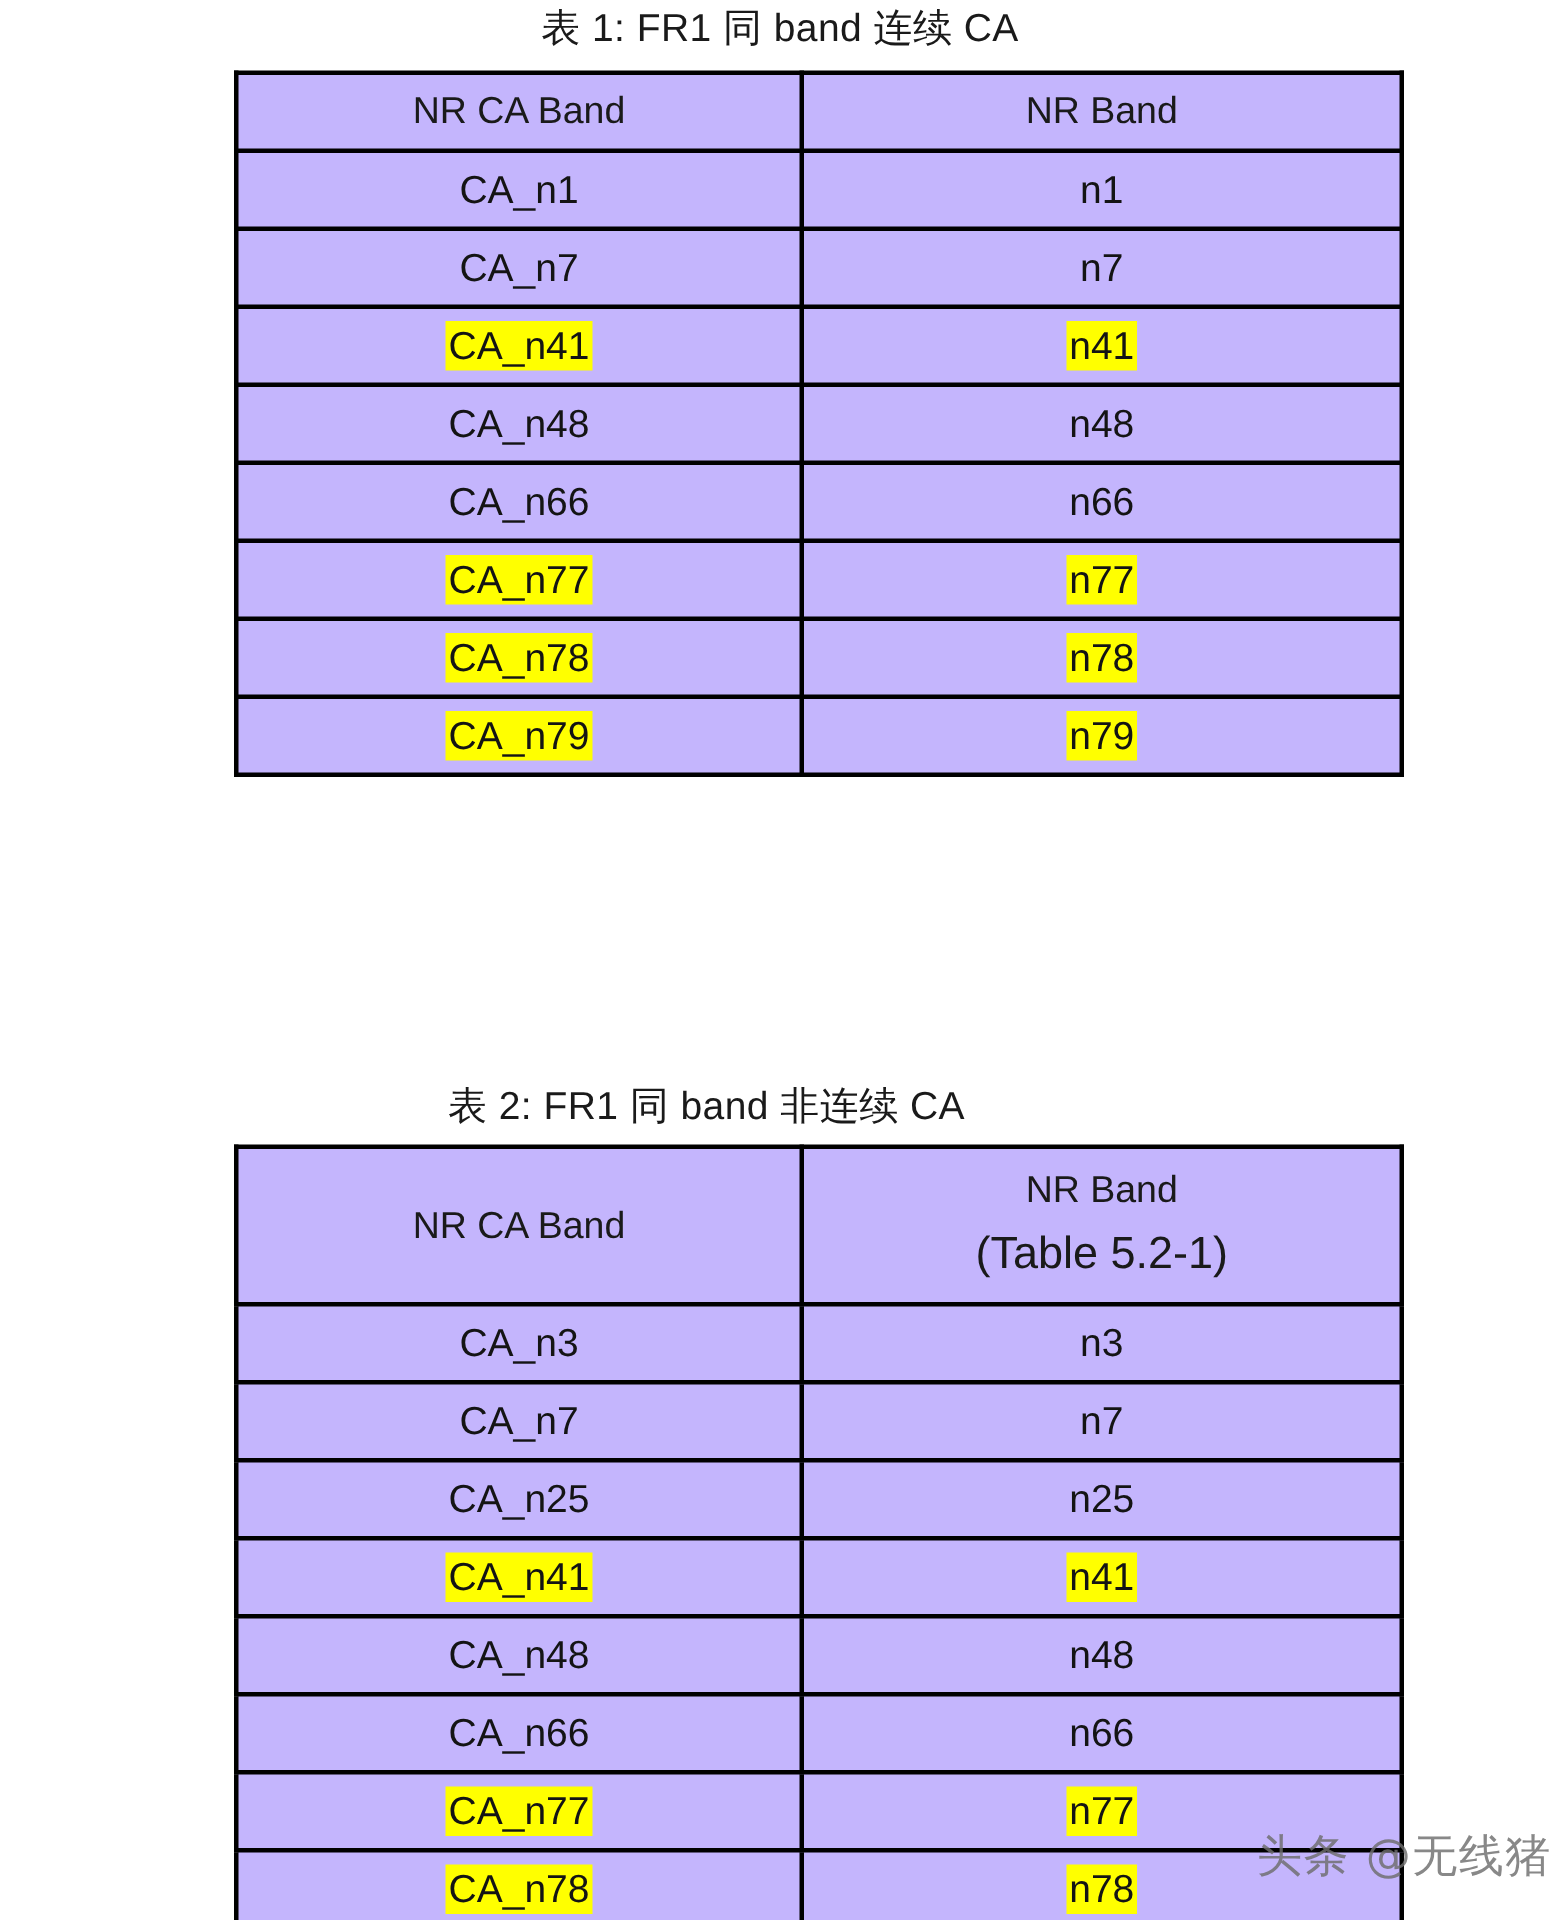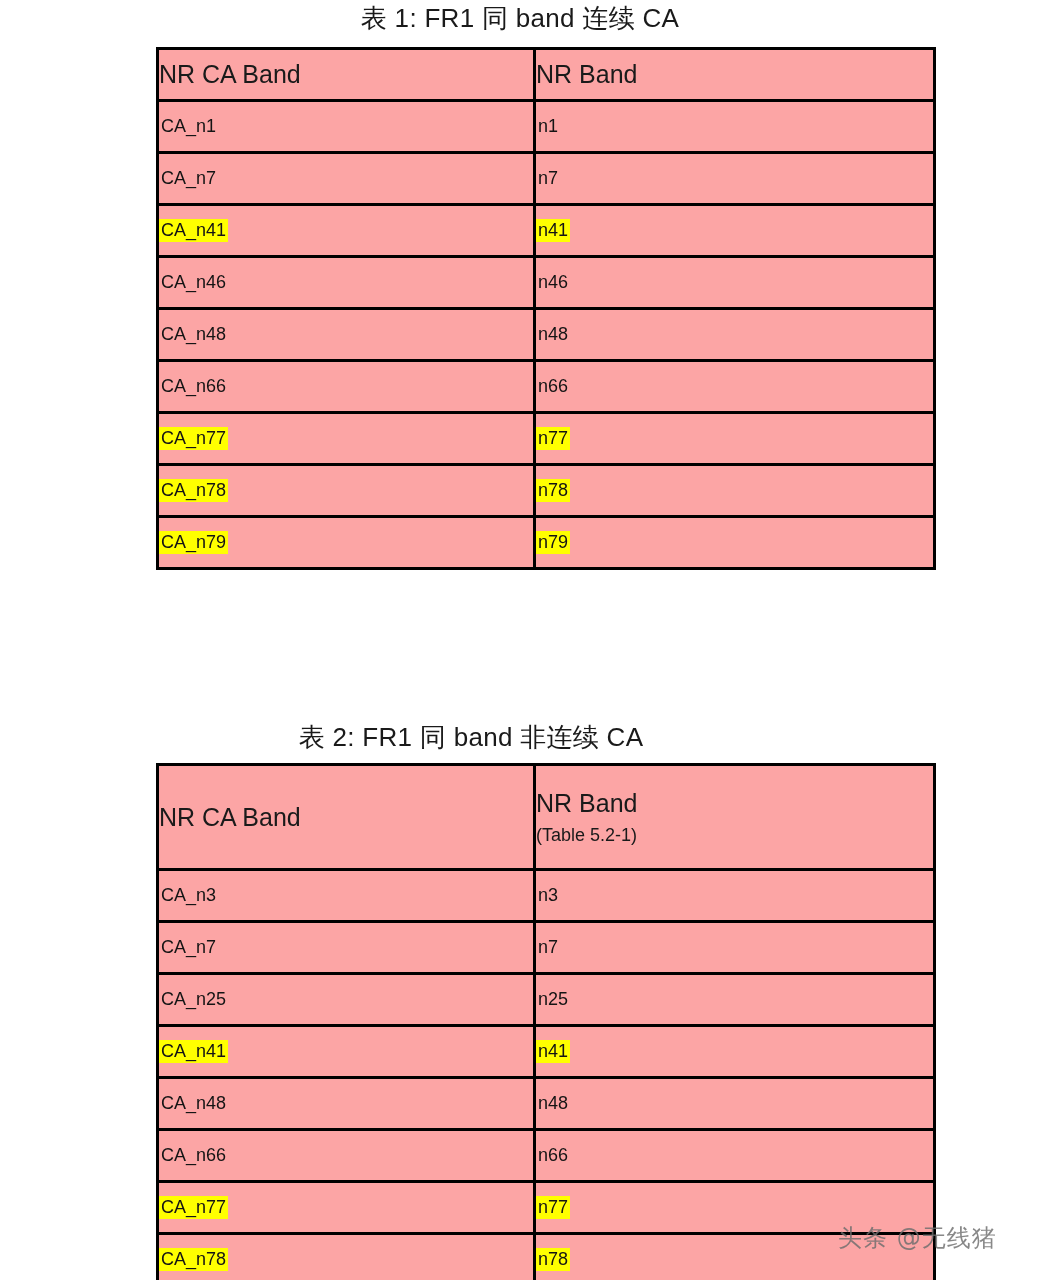--- a/index.html
+++ b/index.html
@@ -47,53 +47,53 @@
   }
   #table-1 { top: 47px; }
   #table-2 { top: 763px; }
 
   .band-table col.c1 { width: 377px; }
   .band-table col.c2 { width: 400px; }
 
   .band-table th,
   .band-table td {
     border: 3px solid #000000;
-    text-align: left;
+    text-align: center;
     vertical-align: middle;
     padding: 0;
     font-weight: 400;
-    background: #fca5a5;
+    background: #c4b5fd;
   }
 
   .band-table th {
     height: 49px;
     font-size: 25px;
     color: #1a1a1a;
   }
   .band-table.tall-head th {
     height: 102px;
     line-height: 1.55;
   }
   .band-table td {
     height: 49px;
-    font-size: 18px;
+    font-size: 26px;
     color: #141414;
   }
 
-  .hdr-line2 { display: block; font-size: 18px; }
+  .hdr-line2 { display: block; font-size: 30px; }
 
   .cell-text { display: inline-block; padding: 1px 2px; }
   .cell-text.hl { background: #ffff00; }
 
   
   #watermark {
     position: absolute;
     left: 838px;
     top: 1219px;
-    font-size: 24px;
+    font-size: 30px;
     line-height: 38px;
     color: #6e6e6e;
     opacity: 0.82;
     letter-spacing: 1px;
     white-space: nowrap;
     font-family: "DejaVu Sans", "Liberation Sans", sans-serif;
     pointer-events: none;
   }
 </style>
 </head>
@@ -119,24 +119,20 @@
           <td><span class="cell-text">CA_n1</span></td>
           <td><span class="cell-text">n1</span></td>
         </tr>
         <tr>
           <td><span class="cell-text">CA_n7</span></td>
           <td><span class="cell-text">n7</span></td>
         </tr>
         <tr>
           <td><span class="cell-text hl">CA_n41</span></td>
           <td><span class="cell-text hl">n41</span></td>
-        </tr>
-        <tr>
-          <td><span class="cell-text">CA_n46</span></td>
-          <td><span class="cell-text">n46</span></td>
         </tr>
         <tr>
           <td><span class="cell-text">CA_n48</span></td>
           <td><span class="cell-text">n48</span></td>
         </tr>
         <tr>
           <td><span class="cell-text">CA_n66</span></td>
           <td><span class="cell-text">n66</span></td>
         </tr>
         <tr>

